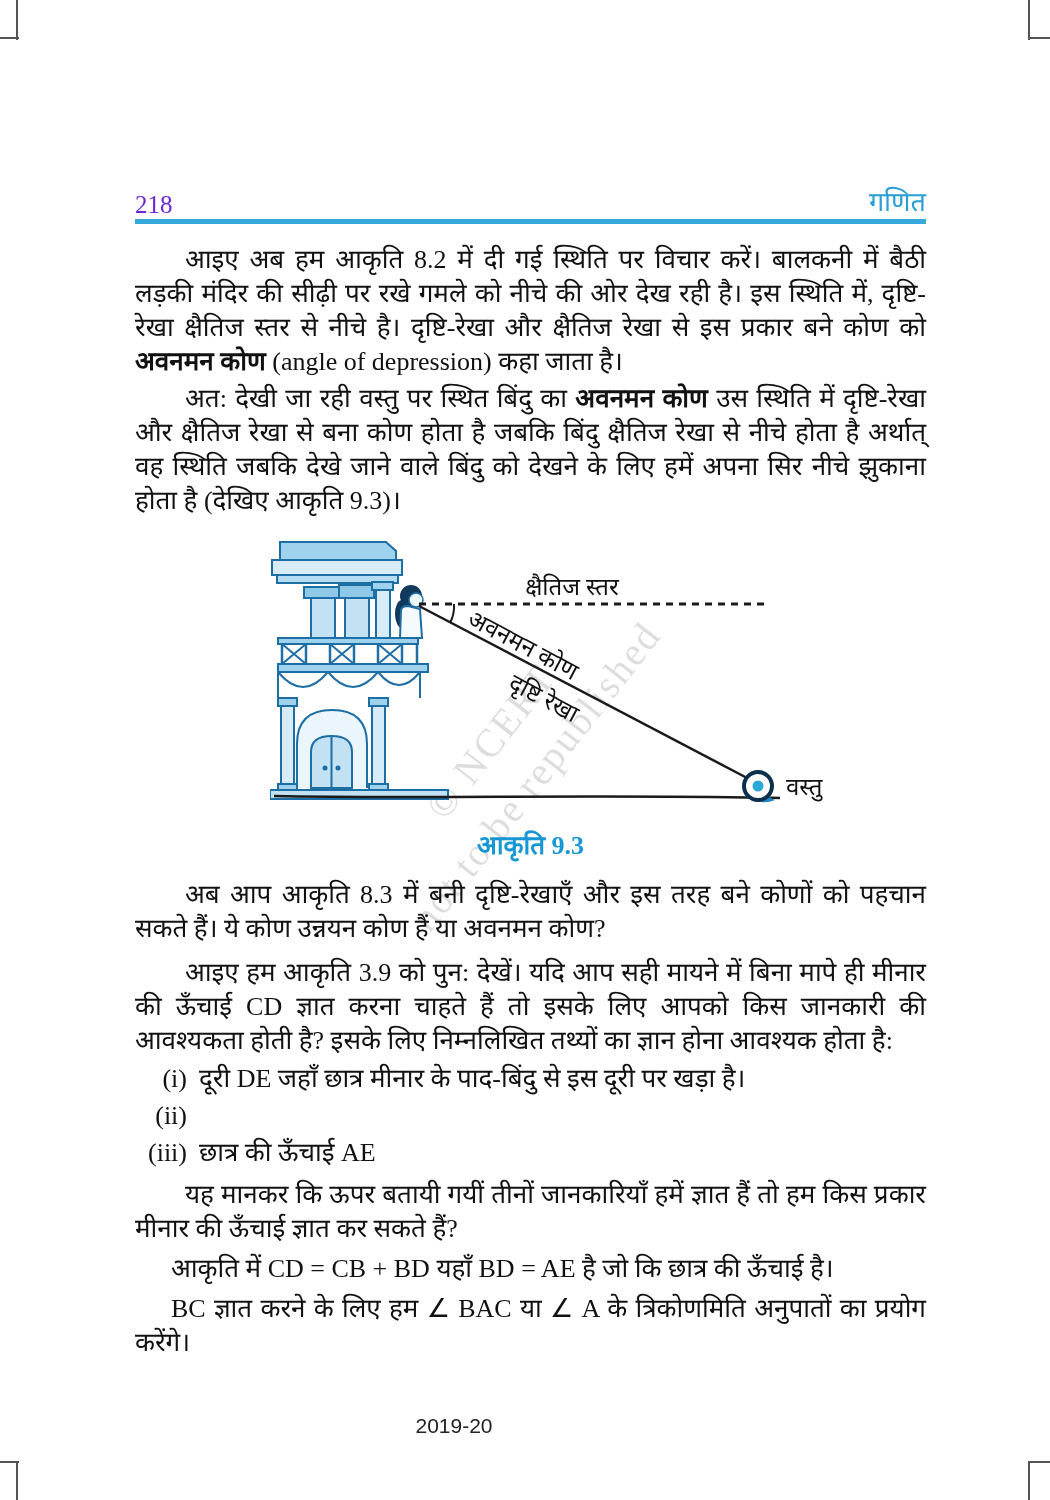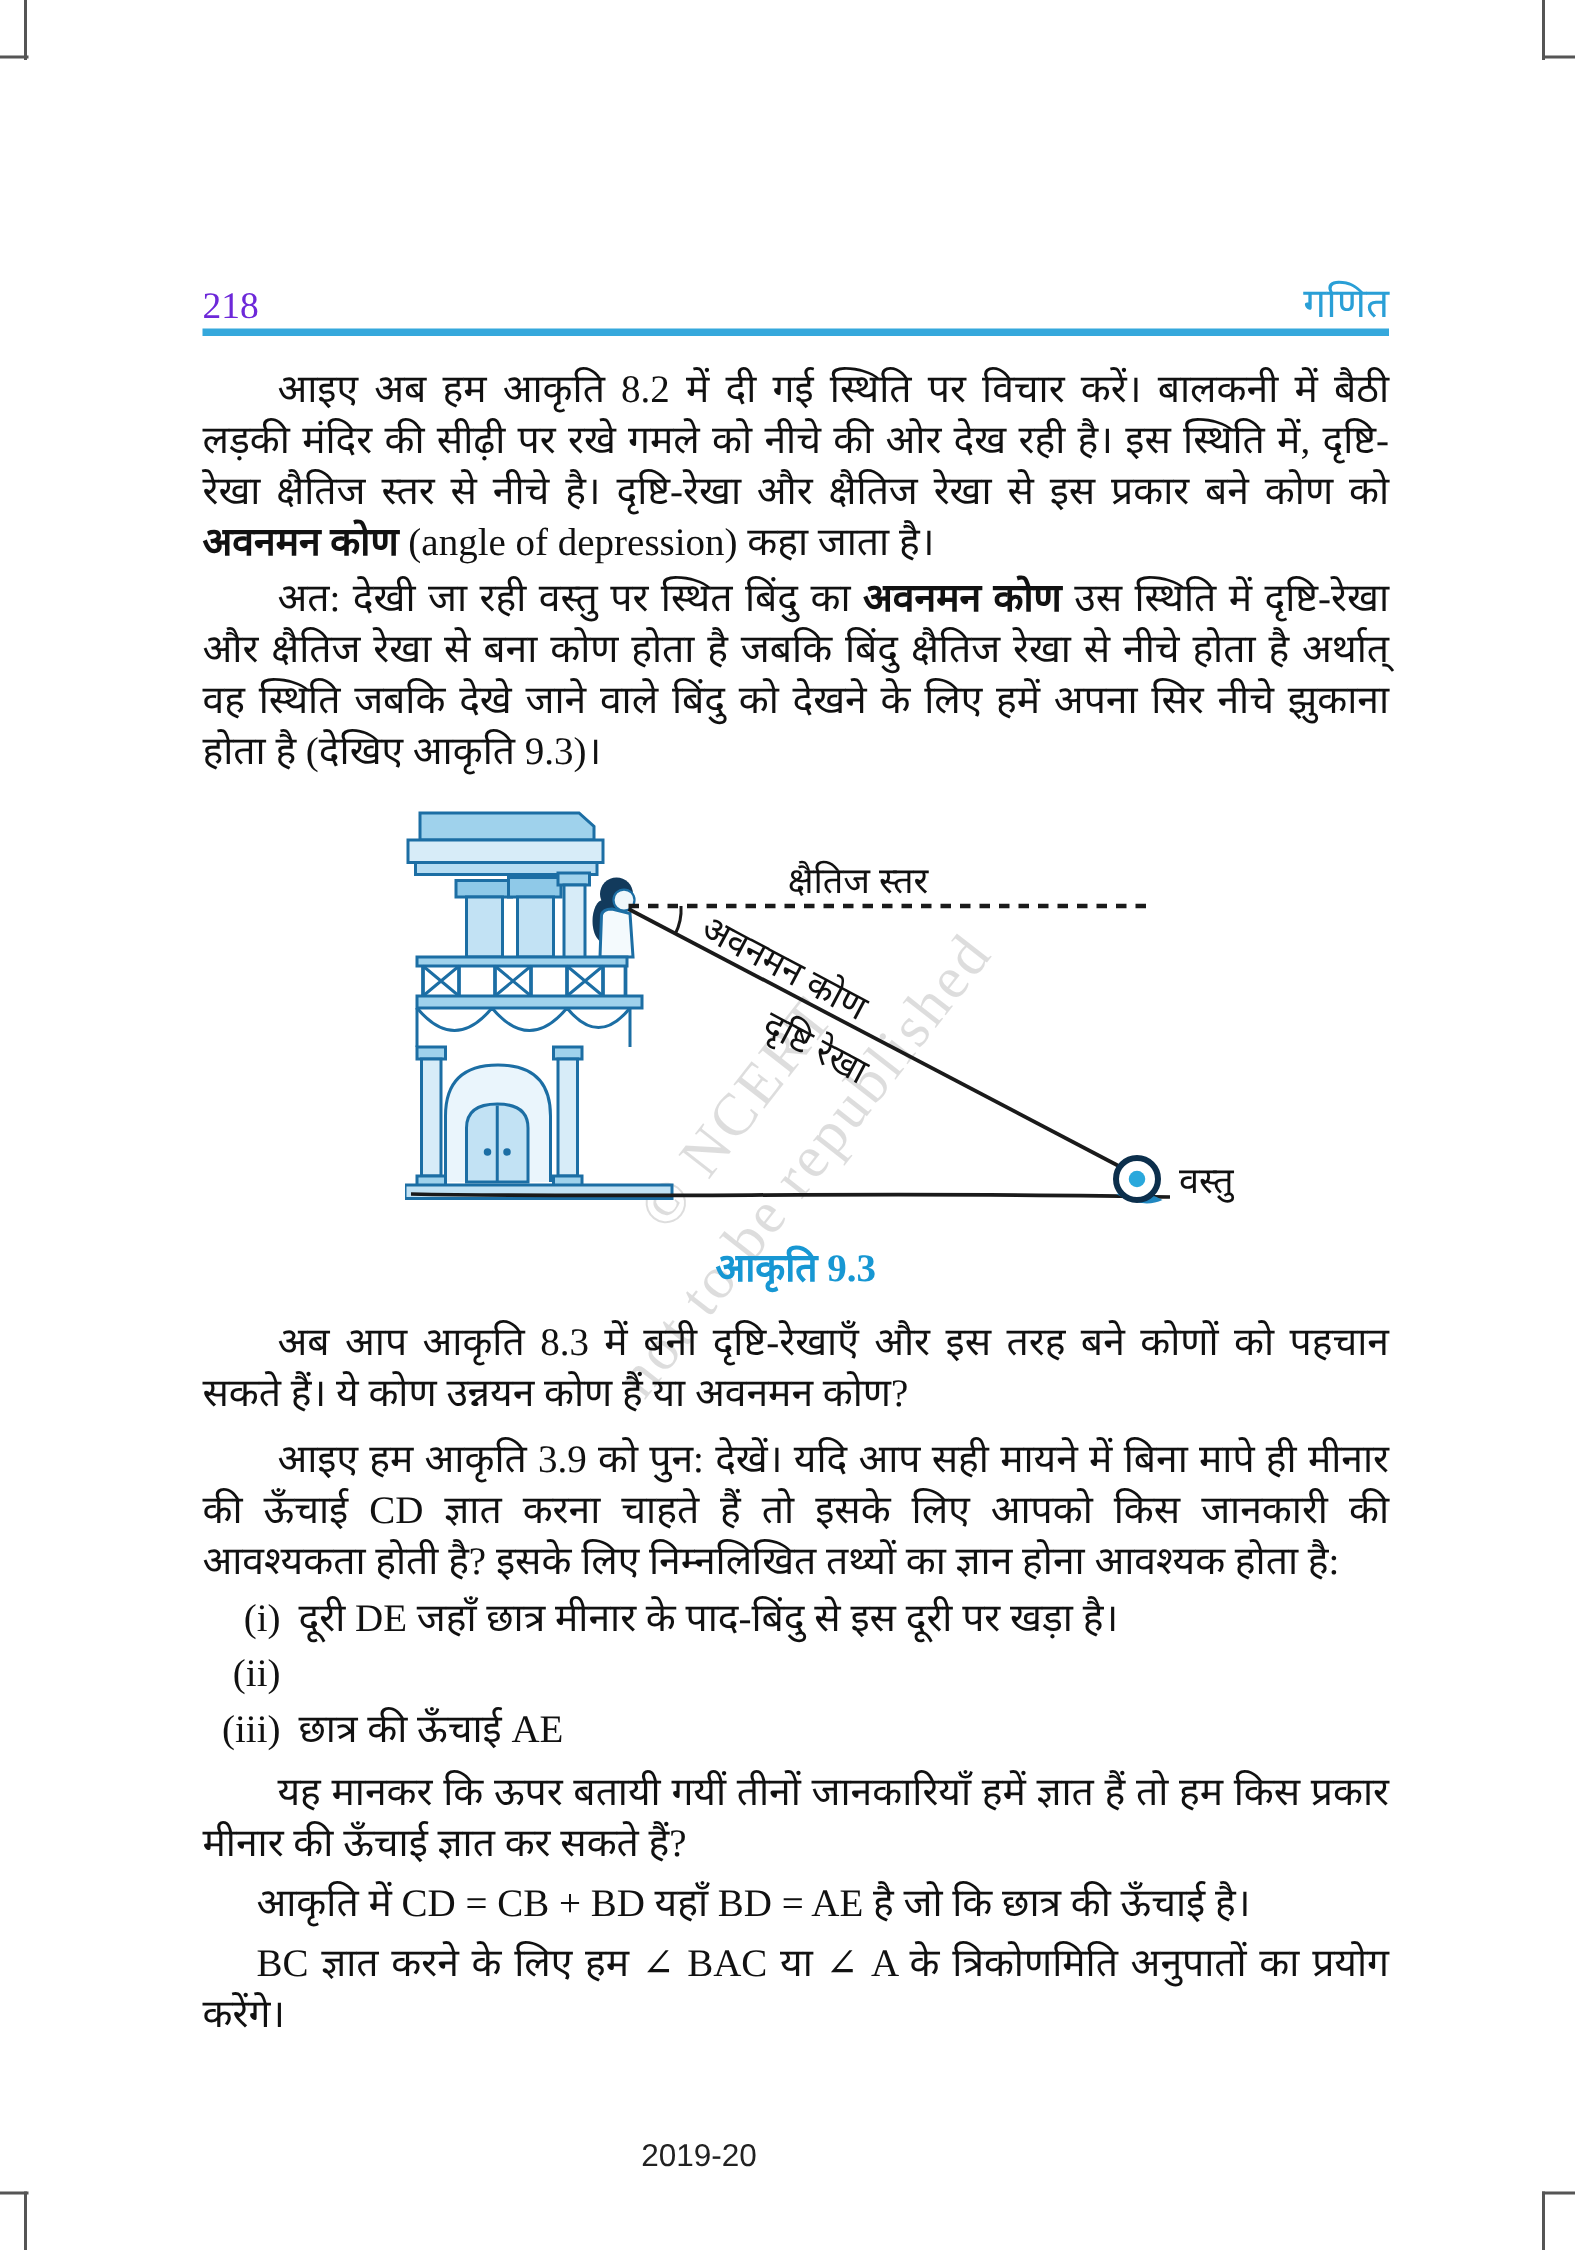--- a/index.html
+++ b/index.html
@@ -17,40 +17,40 @@
   .header-row { position:absolute; left:135px; top:182px; width:791px;
     display:flex; justify-content:space-between; align-items:flex-end; }
   .page-num { font-size:25px; color:#6d28d9; }
   .subject  { font-size:27px; color:#2a9fd6; }
   .rule { position:absolute; left:135px; top:219px; width:791px; height:5px; background:#35a8dc; }
 
   
   .para { position:absolute; left:135px; width:791px; margin:0;
     font-size:26px; line-height:34px; text-align:justify; text-indent:50px; }
   .para b { font-weight:bold; }
-  .no-indent { text-indent:36px; }
+  .no-indent { text-indent:36px;font-family:Liberation Serif, serif; }
 
   .caption { position:absolute; left:135px; top:826px; width:791px; margin:0;
     text-align:center; font-size:26px; font-weight:bold; color:#1797d3; }
 
   
   .list { position:absolute; left:135px; top:1060px; width:791px; }
   .list-item { display:flex; font-size:26px; line-height:37px; }
   .list-marker { width:52px; text-align:right; flex:none; }
   .list-text { padding-left:12px; }
 
   
   .figure-svg { position:absolute; left:270px; top:538px; }
   .watermark { position:absolute; left:298px; top:702px; width:430px;
     transform:rotate(-52deg); text-align:center; color:#000; opacity:0.13;
     font-size:40px; line-height:57px; letter-spacing:2px; pointer-events:none; }
   .figure-svg text { font-size:24px; fill:#111; stroke:none;
     font-family:"Liberation Serif","DejaVu Serif",serif; }
 
-  .footer { position:absolute; left:0; top:1410px; width:900px; margin:16px;
+  .footer { position:absolute; left:0; top:1410px; width:900px; margin:4px;
     text-align:center; font-size:21px; color:#222;
     font-family:"Liberation Sans","DejaVu Sans",sans-serif; }
 </style>
 </head>
 <body>
 
 <div class="page">
 
   <div class="mark" style="left:16px;top:0;width:2px;height:40px;"></div>
   <div class="mark" style="left:0;top:37px;width:19px;height:2px;"></div>

